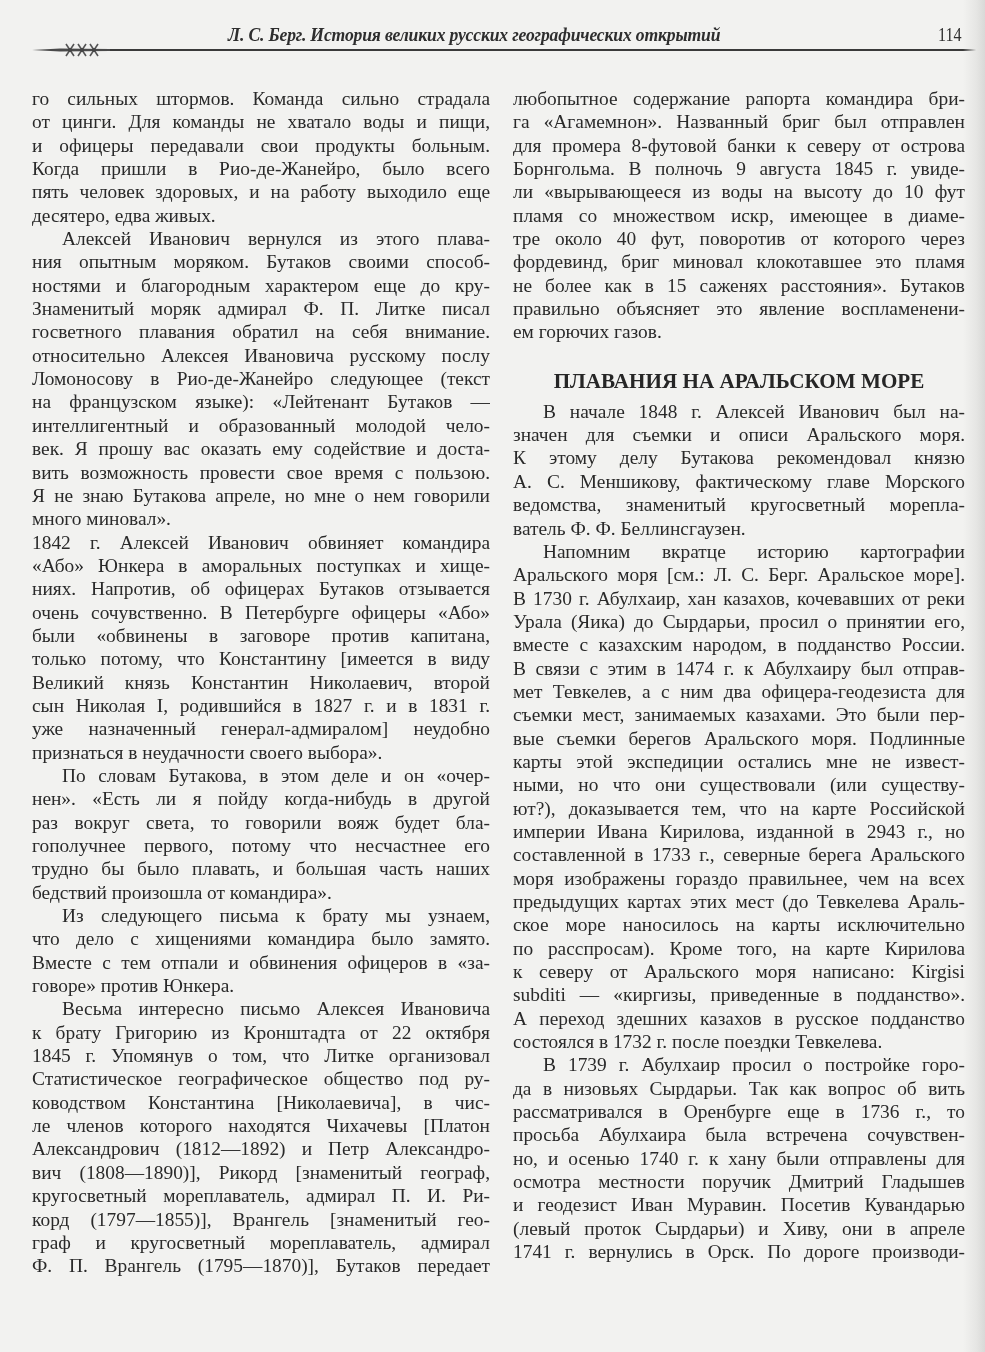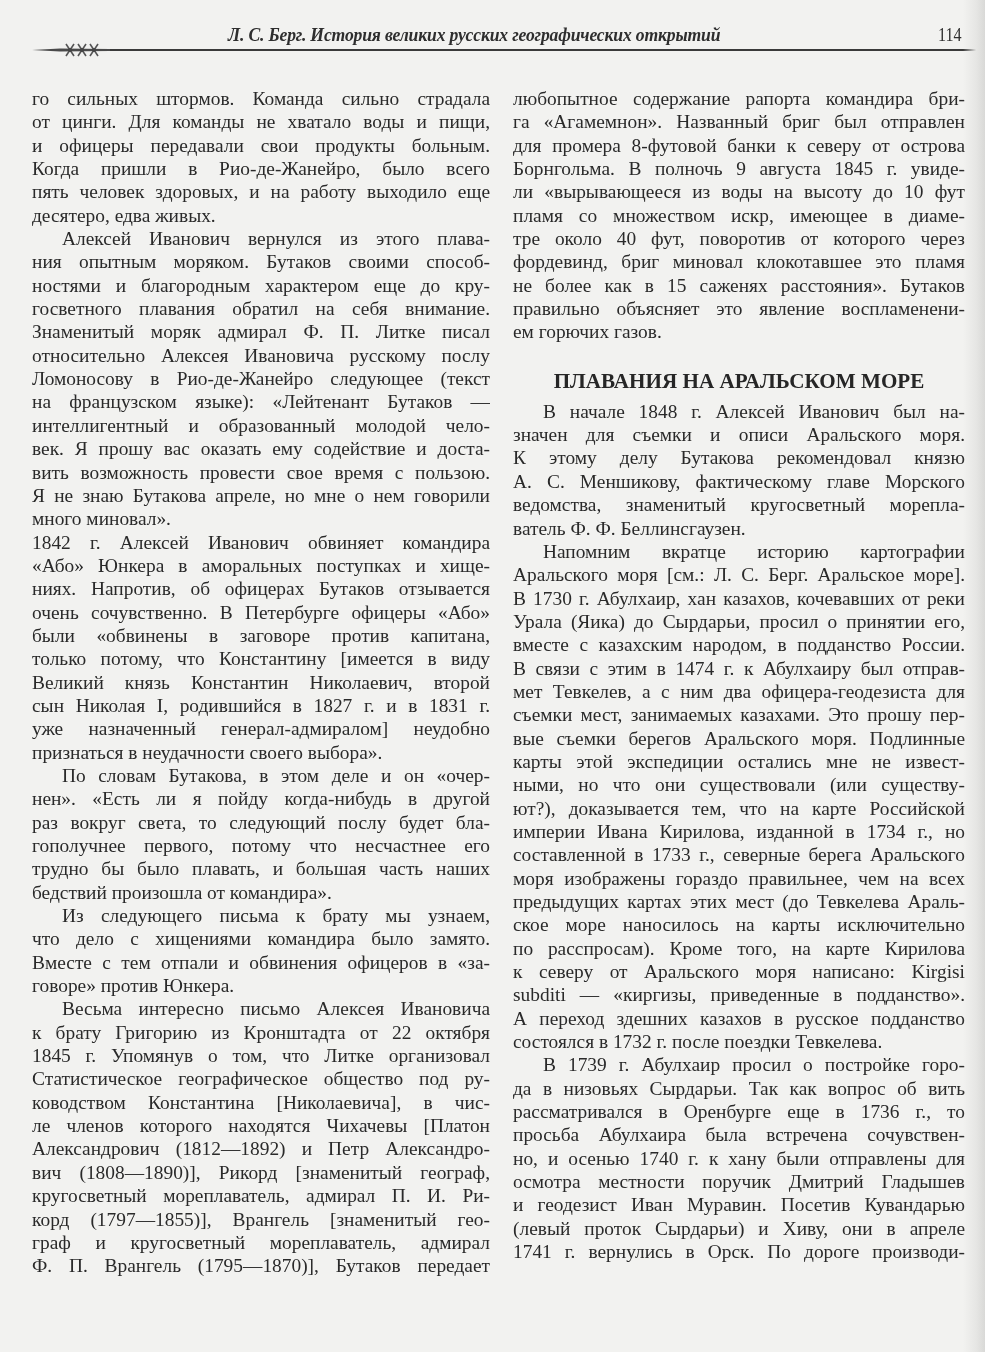--- a/index.html
+++ b/index.html
@@ -86,43 +86,43 @@
 <div class="col left" id="left-col">
     <span class="line">го сильных штормов. Команда сильно страдала</span>
     <span class="line">от цинги. Для команды не хватало воды и пищи,</span>
     <span class="line">и офицеры передавали свои продукты больным.</span>
     <span class="line">Когда пришли в Рио-де-Жанейро, было всего</span>
     <span class="line">пять человек здоровых, и на работу выходило еще</span>
     <span class="line last">десятеро, едва живых.</span>
     <span class="line indent">Алексей Иванович вернулся из этого плава-</span>
     <span class="line">ния опытным моряком. Бутаков своими способ-</span>
     <span class="line">ностями и благородным характером еще до кру-</span>
+    <span class="line">Знаменитый моряк адмирал Ф. П. Литке писал</span>
     <span class="line">госветного плавания обратил на себя внимание.</span>
-    <span class="line">Знаменитый моряк адмирал Ф. П. Литке писал</span>
     <span class="line">относительно Алексея Ивановича русскому послу</span>
     <span class="line">Ломоносову в Рио-де-Жанейро следующее (текст</span>
     <span class="line">на французском языке): «Лейтенант Бутаков —</span>
     <span class="line">интеллигентный и образованный молодой чело-</span>
     <span class="line">век. Я прошу вас оказать ему содействие и доста-</span>
     <span class="line">вить возможность провести свое время с пользою.</span>
     <span class="line">Я не знаю Бутакова апреле, но мне о нем говорили</span>
     <span class="line last">много миновал».</span>
     <span class="line">1842 г. Алексей Иванович обвиняет командира</span>
     <span class="line">«Або» Юнкера в аморальных поступках и хище-</span>
     <span class="line">ниях. Напротив, об офицерах Бутаков отзывается</span>
     <span class="line">очень сочувственно. В Петербурге офицеры «Або»</span>
     <span class="line">были «обвинены в заговоре против капитана,</span>
     <span class="line">только потому, что Константину [имеется в виду</span>
     <span class="line">Великий князь Константин Николаевич, второй</span>
     <span class="line">сын Николая I, родившийся в 1827 г. и в 1831 г.</span>
     <span class="line">уже назначенный генерал-адмиралом] неудобно</span>
     <span class="line last">признаться в неудачности своего выбора».</span>
     <span class="line indent">По словам Бутакова, в этом деле и он «очер-</span>
     <span class="line">нен». «Есть ли я пойду когда-нибудь в другой</span>
-    <span class="line">раз вокруг света, то следующий послу будет бла-</span>
+    <span class="line">раз вокруг света, то говорили вояж будет бла-</span>
     <span class="line">гополучнее первого, потому что несчастнее его</span>
     <span class="line">трудно бы было плавать, и большая часть наших</span>
     <span class="line last">бедствий произошла от командира».</span>
     <span class="line indent">Из следующего письма к брату мы узнаем,</span>
     <span class="line">что дело с хищениями командира было замято.</span>
     <span class="line">Вместе с тем отпали и обвинения офицеров в «за-</span>
     <span class="line last">говоре» против Юнкера.</span>
     <span class="line indent">Весьма интересно письмо Алексея Ивановича</span>
     <span class="line">к брату Григорию из Кронштадта от 22 октября</span>
     <span class="line">1845 г. Упомянув о том, что Литке организовал</span>
@@ -159,26 +159,26 @@
       <span class="line">А. С. Меншикову, фактическому главе Морского</span>
       <span class="line">ведомства, знаменитый кругосветный морепла-</span>
       <span class="line last">ватель Ф. Ф. Беллинсгаузен.</span>
       <span class="line indent">Напомним вкратце историю картографии</span>
       <span class="line">Аральского моря [см.: Л. С. Берг. Аральское море].</span>
       <span class="line">В 1730 г. Абулхаир, хан казахов, кочевавших от реки</span>
       <span class="line">Урала (Яика) до Сырдарьи, просил о принятии его,</span>
       <span class="line">вместе с казахским народом, в подданство России.</span>
       <span class="line">В связи с этим в 1474 г. к Абулхаиру был отправ-</span>
       <span class="line">мет Тевкелев, а с ним два офицера-геодезиста для</span>
-      <span class="line">съемки мест, занимаемых казахами. Это прошу пер-</span>
+      <span class="line">съемки мест, занимаемых казахами. Это были пер-</span>
       <span class="line">вые съемки берегов Аральского моря. Подлинные</span>
       <span class="line">карты этой экспедиции остались мне не извест-</span>
       <span class="line">ными, но что они существовали (или существу-</span>
       <span class="line">ют?), доказывается тем, что на карте Российской</span>
-      <span class="line">империи Ивана Кирилова, изданной в 1734 г., но</span>
+      <span class="line">империи Ивана Кирилова, изданной в 2943 г., но</span>
       <span class="line">составленной в 1733 г., северные берега Аральского</span>
       <span class="line">моря изображены гораздо правильнее, чем на всех</span>
       <span class="line">предыдущих картах этих мест (до Тевкелева Араль-</span>
       <span class="line">ское море наносилось на карты исключительно</span>
       <span class="line">по расспросам). Кроме того, на карте Кирилова</span>
       <span class="line">к северу от Аральского моря написано: Kirgisi</span>
       <span class="line">subditi — «киргизы, приведенные в подданство».</span>
       <span class="line">А переход здешних казахов в русское подданство</span>
       <span class="line last">состоялся в 1732 г. после поездки Тевкелева.</span>
       <span class="line indent">В 1739 г. Абулхаир просил о постройке горо-</span>

